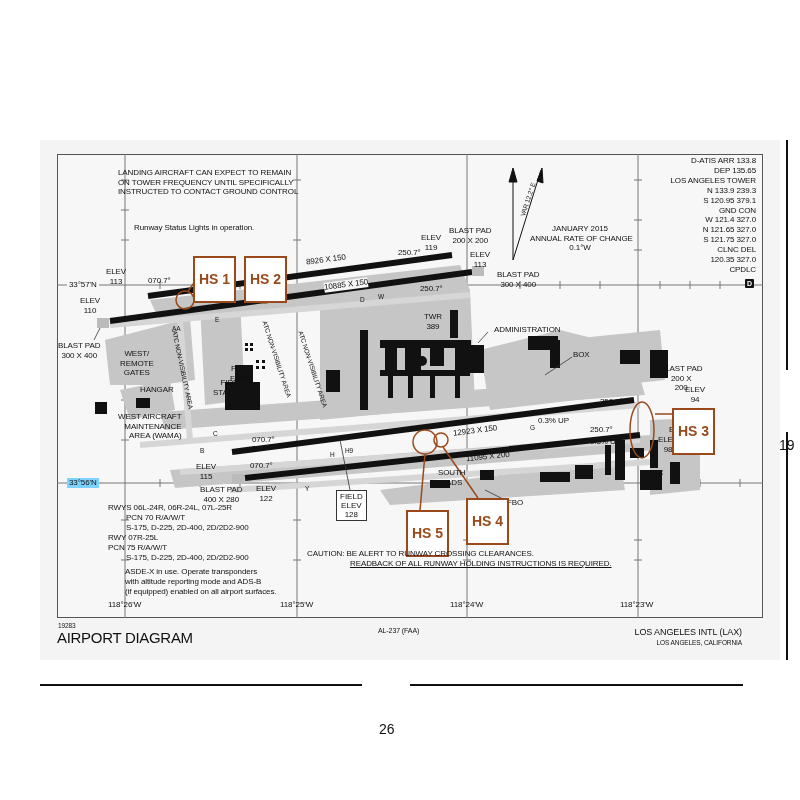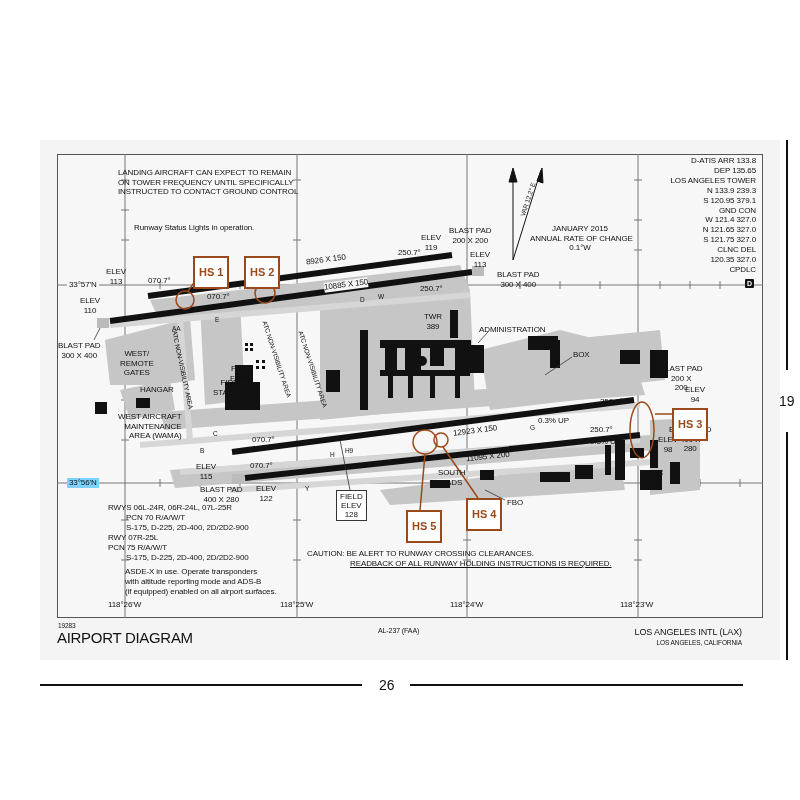--- a/index.html
+++ b/index.html
@@ -5,22 +5,22 @@
   html,body{margin:0;padding:0;background:#ffffff;}
   body{width:800px;height:800px;position:relative;overflow:hidden;font-family:"Liberation Sans",sans-serif;color:#111;}
   .paper{position:absolute;left:40px;top:140px;width:740px;height:520px;background:#f4f4f4;}
   .frame{position:absolute;left:57px;top:154px;width:706px;height:464px;border:1px solid #555;box-sizing:border-box;background:#f7f7f7;}
   svg.map{position:absolute;left:0;top:0;}
   .t{position:absolute;font-size:8px;line-height:9.5px;white-space:nowrap;letter-spacing:-0.1px;}
   .tc{text-align:center;}
   .tr{text-align:right;}
   .big{font-size:15px;line-height:16px;letter-spacing:-0.3px;}
   .small{font-size:6.5px;line-height:7px;}
-  .hs{position:absolute;border:2px solid #9a4a1a;color:#9a4a1a;font-size:11px;font-weight:bold;background:#fff;padding:9px 4px;line-height:11px;}
-  .dim{position:absolute;font-size:14px;font-family:"Liberation Sans",sans-serif;color:#111;}
+  .hs{position:absolute;border:2px solid #9a4a1a;color:#9a4a1a;font-size:14px;font-weight:bold;background:#fff;padding:16px 4px;line-height:11px;}
+  .dim{position:absolute;font-size:14px;font-family:"Liberation Sans",sans-serif;color:#111;margin-top:44px;}
   .dline{position:absolute;background:#111;}
   .u{text-decoration:underline;}
   .dbox{position:absolute;background:#111;color:#fff;font-size:7px;font-weight:bold;padding:0 2px;line-height:9px;border-radius:1px;}
   .fe{position:absolute;border:1px solid #333;background:#fff;font-size:8px;line-height:9px;text-align:center;padding:1px 3px;}
 </style>
 </head>
 <body>
 
 <div class="paper"></div>
 <div class="frame"></div>
@@ -309,21 +309,21 @@
     <div>AREA (WAMA)</div>
   </div>
 <div class="t tc" style="left:230px;top:364px;">
     <div>FUEL</div>
     <div>FARM</div>
   </div>
 <div class="t tc" style="left:213px;top:378px;">
     <div>FIRE</div>
     <div>STATION</div>
   </div>
-<div class="t" style="left:479px;top:325px;">ADMINISTRATION</div>
+<div class="t" style="left:494px;top:325px;">ADMINISTRATION</div>
 <div class="t" style="left:573px;top:350px;">BOX</div>
 <div class="t" style="left:650px;top:468px;">ICC</div>
 <div class="t tc" style="left:438px;top:468px;">
     <div>SOUTH</div>
     <div>PADS</div>
   </div>
 <div class="t" style="left:507px;top:498px;">FBO</div>
 <div class="t tc" style="left:424px;top:312px;">
     <div>TWR</div>
     <div>389</div>

